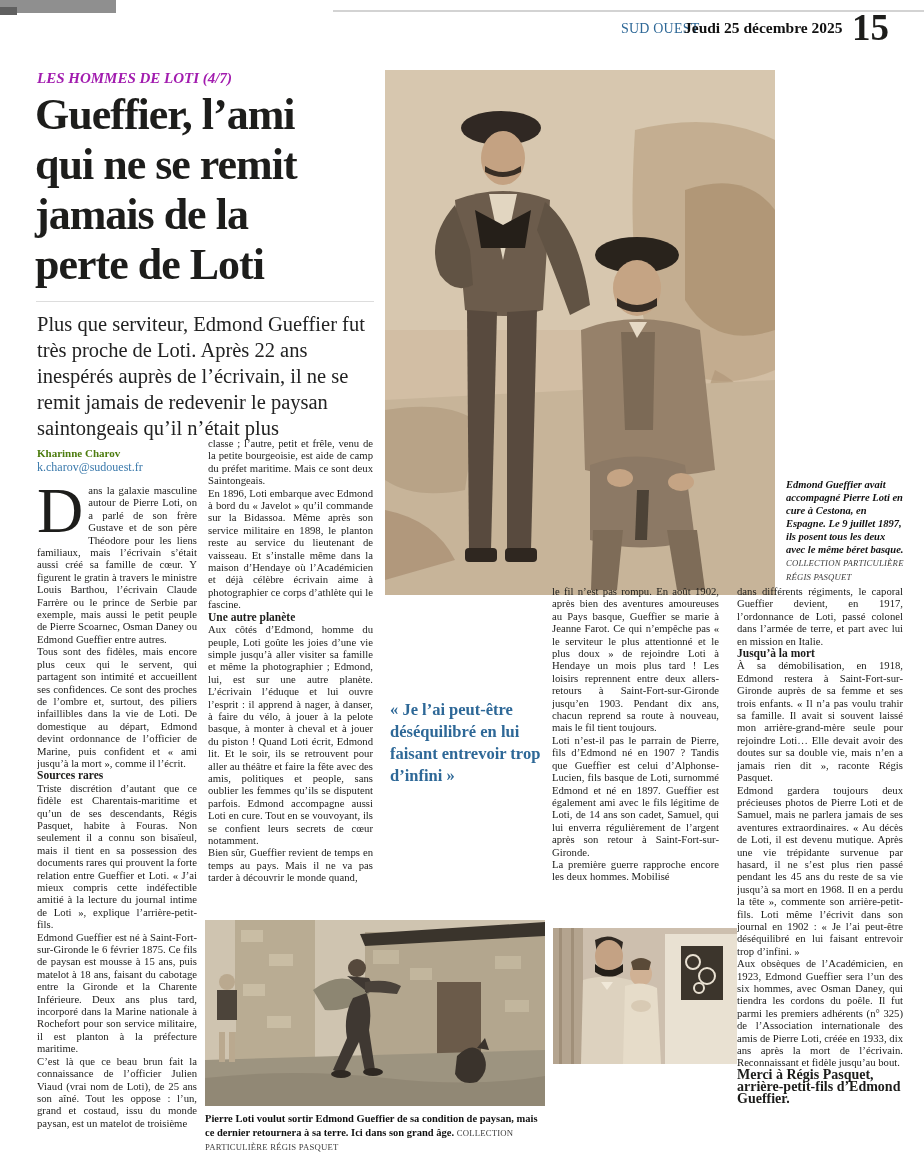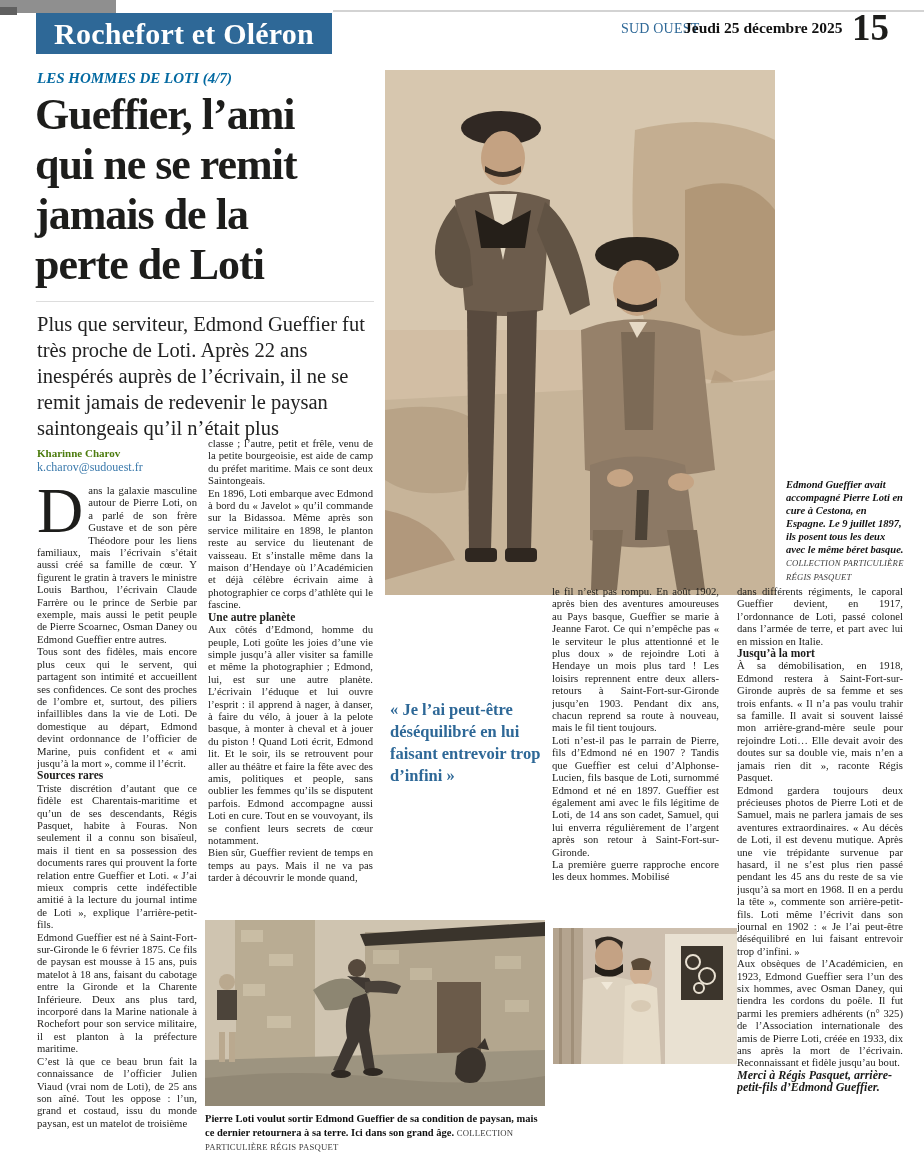--- a/index.html
+++ b/index.html
@@ -11,40 +11,40 @@
   .grey-tab{position:absolute;left:0;top:0;width:116px;height:13px;background:#8f8f8f;}
   .grey-tab-dark{position:absolute;left:0;top:7px;width:17px;height:8px;background:#606060;}
   .section-box{position:absolute;left:36px;top:13px;width:296px;height:41px;background:#2e6897;
                display:flex;align-items:center;justify-content:center;}
   .section-box span{color:#fff;font-weight:bold;font-size:30px;letter-spacing:.2px;}
   .brand{position:absolute;left:621px;top:21px;font-size:14px;font-weight:normal;color:#2e6897;letter-spacing:.2px;}
   .issue-date{position:absolute;left:684px;top:19px;font-size:15.5px;font-weight:bold;color:#111;}
   .page-num{position:absolute;left:852px;top:6px;font-size:37px;font-weight:bold;color:#1d1d1b;}
 
   
-  .kicker{position:absolute;left:37px;top:70px;font-size:15px;font-weight:bold;font-style:italic;color:#0369a1;text-align:center;}
+  .kicker{position:absolute;left:37px;top:70px;font-size:15px;font-weight:bold;font-style:italic;color:#a21caf;text-align:center;}
   .headline{position:absolute;left:35px;top:90px;width:345px;font-size:44px;line-height:50px;
             font-weight:bold;color:#1d1d1b;letter-spacing:-1px;}
   .hl-rule{position:absolute;left:36px;top:301px;width:338px;height:1px;background:#ddd;}
   .standfirst{position:absolute;left:37px;top:311px;width:334px;font-size:20.5px;line-height:26px;color:#222;}
   .byline{position:absolute;left:37px;top:447px;width:160px;}
   .byline .author{font-size:11px;font-weight:bold;color:#4d7c0f;display:block;}
   .byline .email{font-size:12px;color:#3a79ab;display:block;margin-top:1px;}
 
   
   .bodycol{position:absolute;font-size:10.7px;line-height:12.4px;text-align:justify;
            color:#1c1c1a;overflow:hidden;hyphens:auto;-webkit-hyphens:auto;}
   #col1{left:37px;top:484px;width:160px;height:662px;}
   #col2{left:208px;top:437px;width:165px;height:478px;}
   #col4{left:552px;top:585px;width:167px;height:336px;}
   #col5{left:737px;top:585px;width:166px;height:556px;}
   .bodycol p{margin:0;}
   .subhead{font-weight:bold;font-size:11.5px;margin:9px 0 2px 0;text-align:left;}
   .dropcap{float:left;font-size:64px;line-height:50px;padding:2px 5px 0 0;color:#1d1d1b;}
-  .endnote{font-weight:bold;font-style:italic;font-size:12px;line-height:12px;margin-top:4px;text-align:left;}
+  .endnote{font-weight:bold;font-size:14px;line-height:12px;margin-top:4px;text-align:left;}
 
   
   .pullquote{position:absolute;left:390px;top:699px;width:152px;font-size:16.5px;line-height:22px;
              font-weight:bold;color:#2e6897;}
 
   
   .photo{position:absolute;display:block;}
   #main-photo{left:385px;top:70px;width:390px;height:525px;}
   #farm-photo{left:205px;top:920px;width:340px;height:186px;}
   #family-photo{left:553px;top:928px;width:184px;height:136px;}
@@ -56,23 +56,20 @@
   #family-caption{position:absolute;left:553px;top:1069px;width:184px;}
 </style>
 </head>
 <body>
 
 <div id="page">
 
   <div class="grey-tab"></div>
   <div class="grey-tab-dark"></div>
   <div class="top-rule"></div>
-  <div class="section-box">
-    <span>Rochefort et Oléron</span>
-  </div>
   <div class="brand">SUD OUEST</div>
   <div class="issue-date">Jeudi 25 décembre 2025</div>
   <div class="page-num">15</div>
 
   <div class="kicker">LES HOMMES DE LOTI (4/7)</div>
   <div class="headline">
     <div>Gueffier, l’ami</div>
     <div>qui ne se remit</div>
     <div>jamais de la</div>
     <div>perte de Loti</div>

